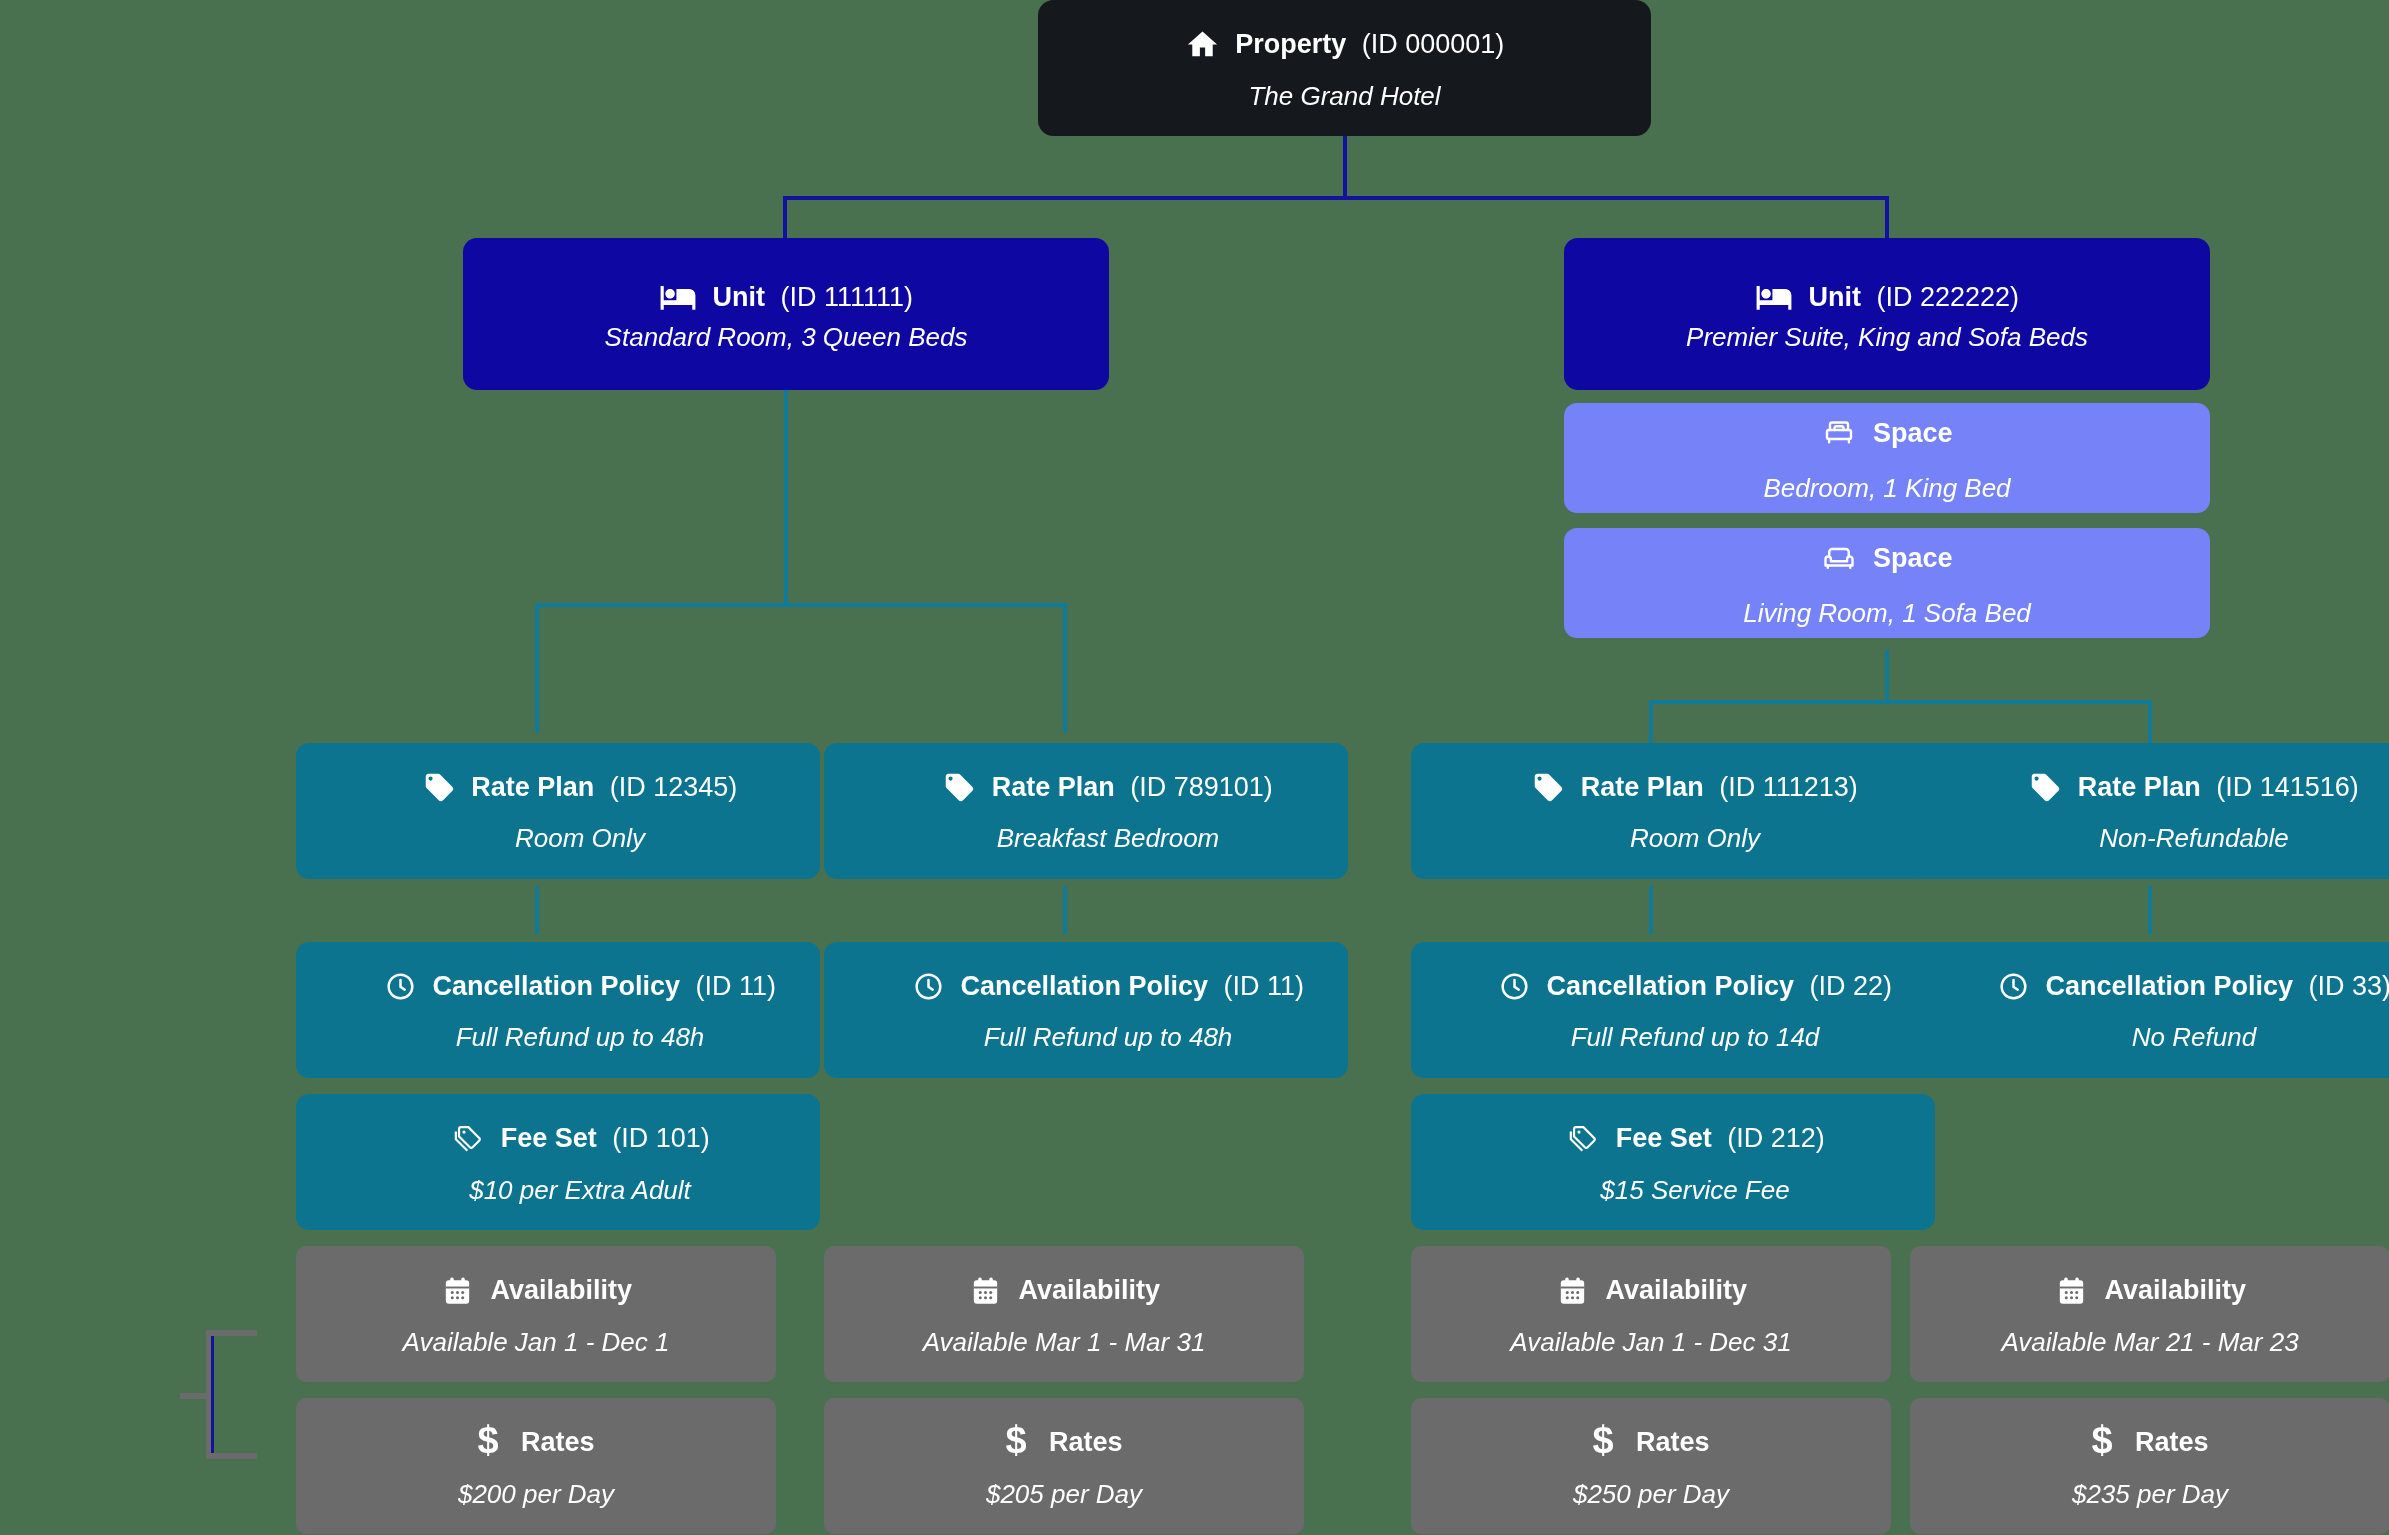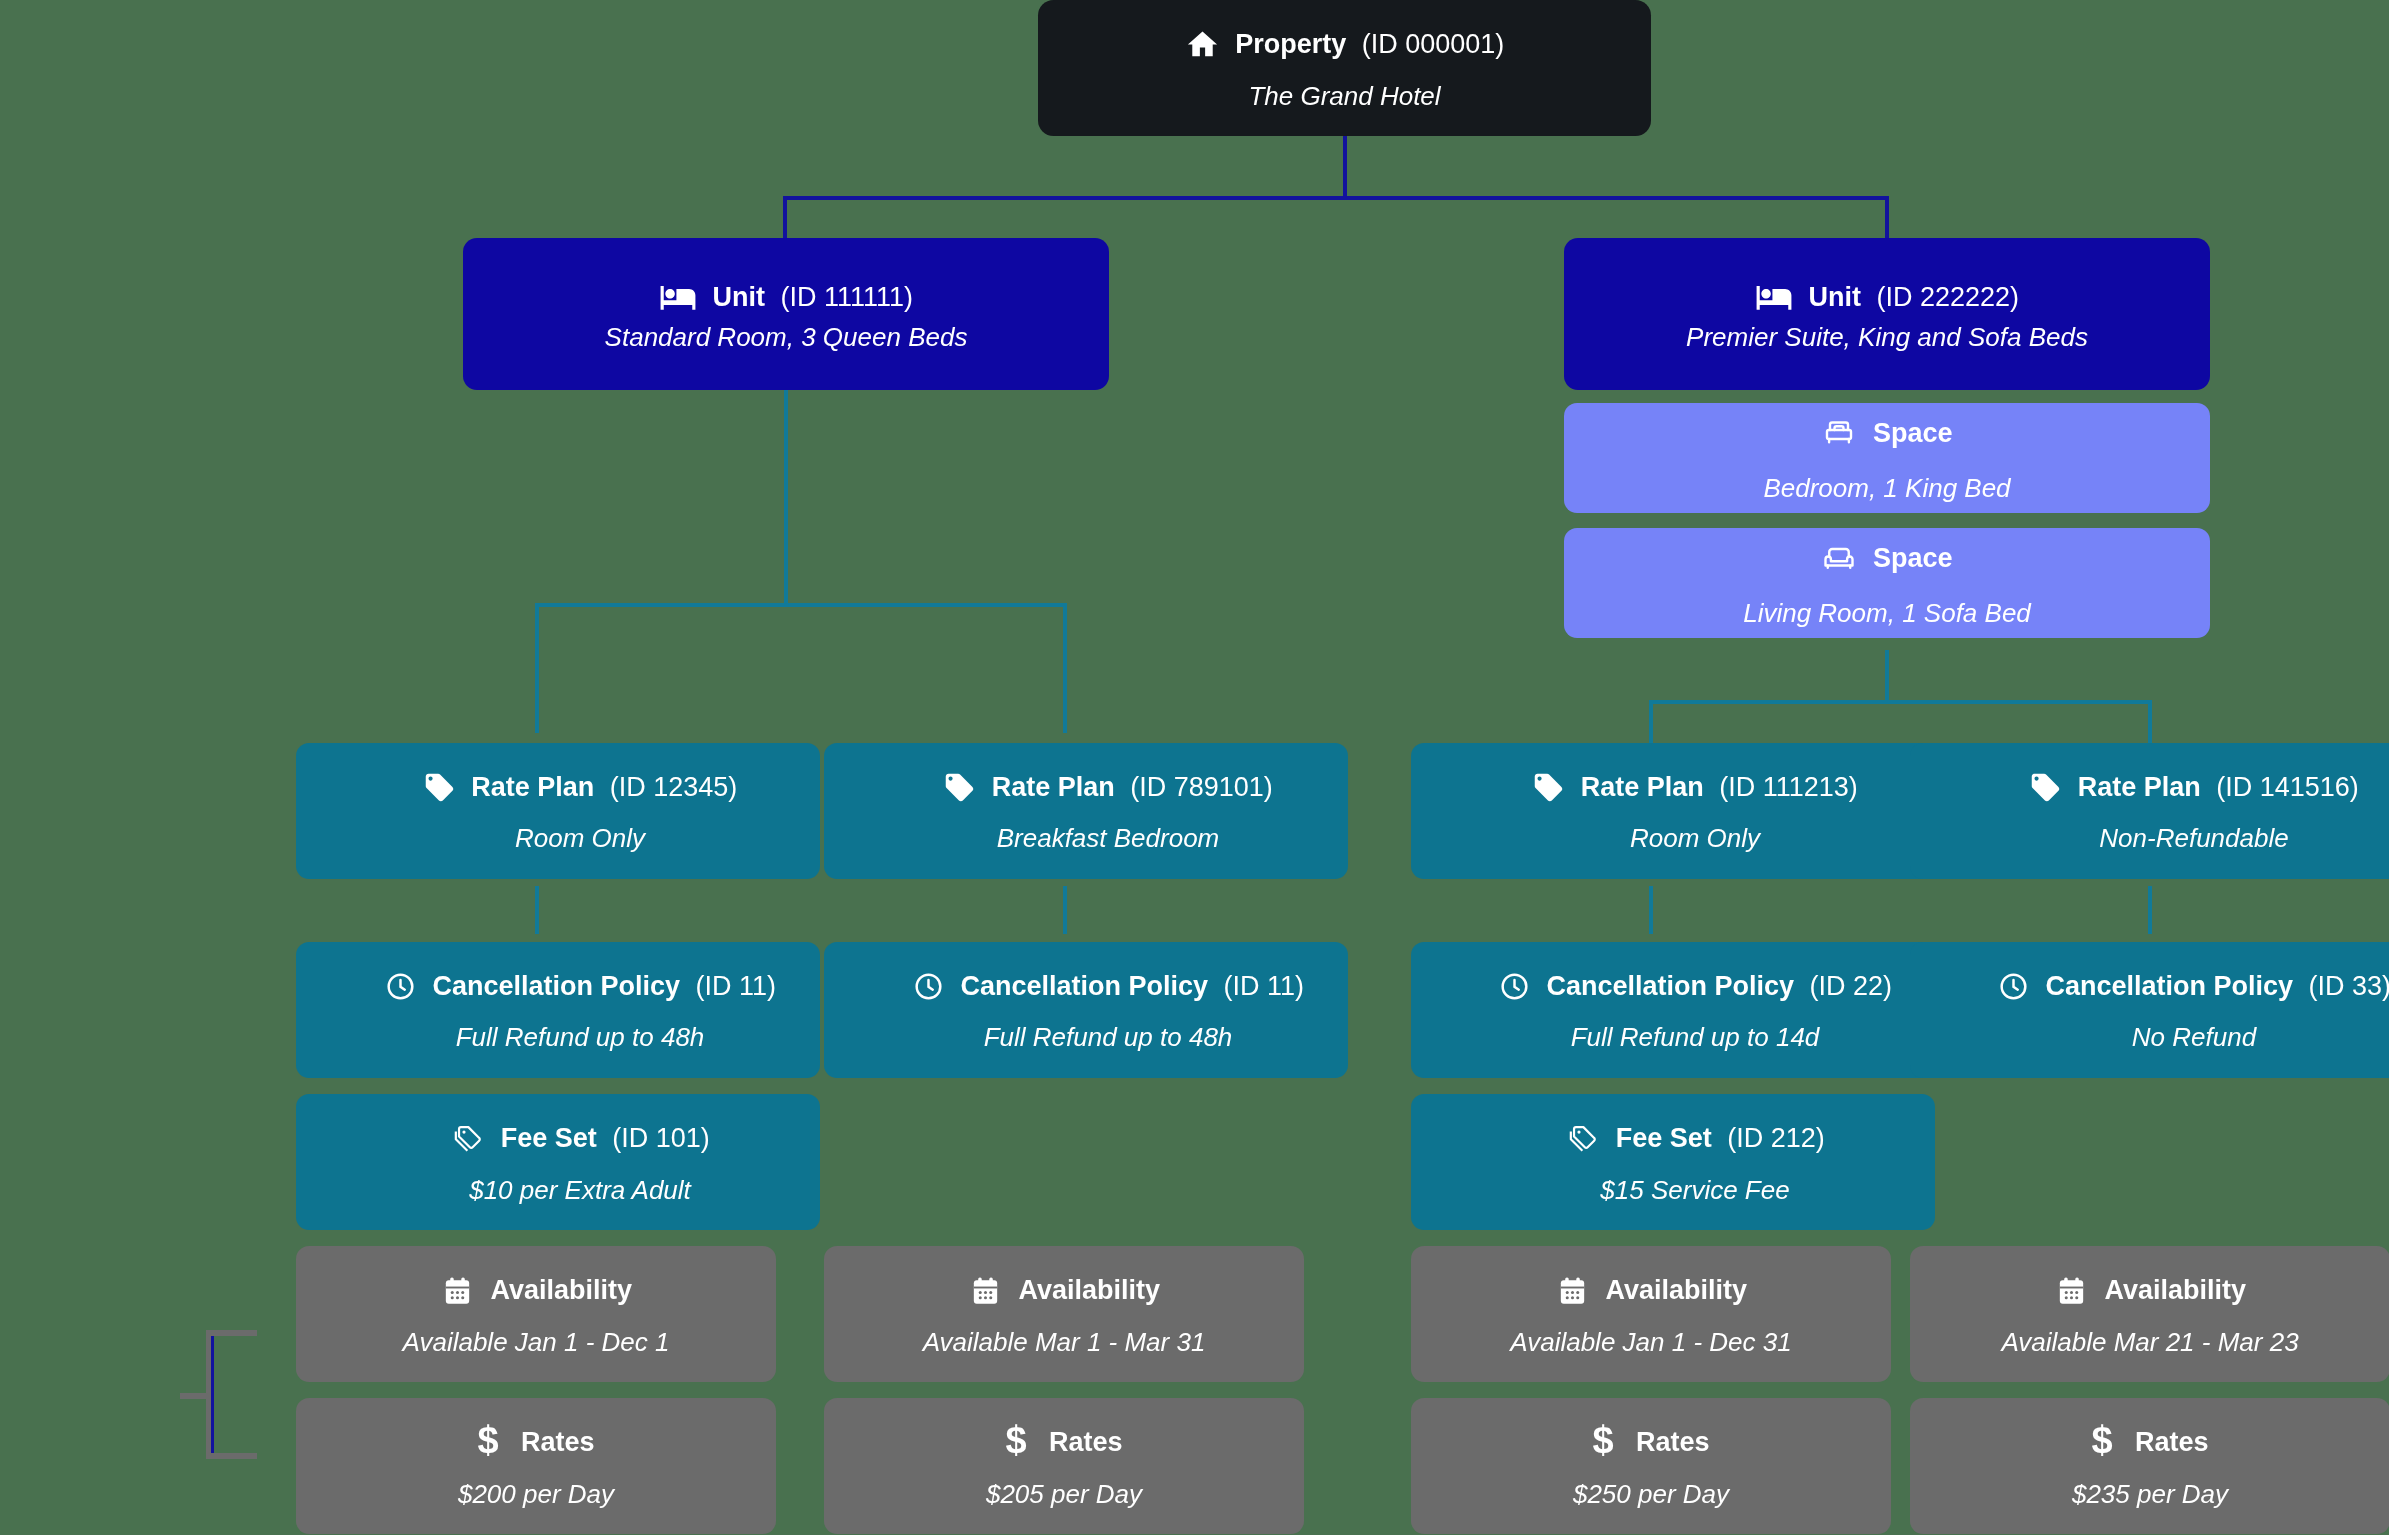--- a/index.html
+++ b/index.html
@@ -4,21 +4,21 @@
 <style>
   html,body{margin:0;padding:0;background:#49714f;}
   #canvas{position:relative;width:2389px;height:1536px;background:#49714f;overflow:hidden;
           font-family:"Liberation Sans",sans-serif;}
   .node{position:absolute;border-radius:13px;color:#fff;display:flex;flex-direction:column;
         align-items:center;justify-content:center;gap:21px;text-align:center;}
   .node.property{background:#15191d;border-radius:15.5px;}
   .node.unit{background:#0e07a2;border-radius:14px;gap:8px;}
   .node.space{background:#7683f8;gap:24px;}
   .node.teal{background:#0d7490;padding-left:44px;}
-  .node.gray{background:#6b6b6b;}
+  .node.gray{background:#6b6b6b;border-radius:10px;}
   .row1{display:flex;align-items:center;gap:15.5px;font-size:27px;line-height:1;}
   .row1 .name{font-weight:700;}
   .row1 .nid{font-weight:400;text-align:right;}
   .row2{font-style:italic;font-size:26px;font-weight:500;line-height:1;}
   .ic{display:inline-flex;align-items:center;justify-content:center;}
   .ic svg{display:block;}
   .dollar{font-size:38px;font-weight:600;line-height:0.9;transform:translateY(-1.7px);}
   .seg{position:absolute;}
   .navy{background:#12129e;}
   .tealline{background:#117a99;}

